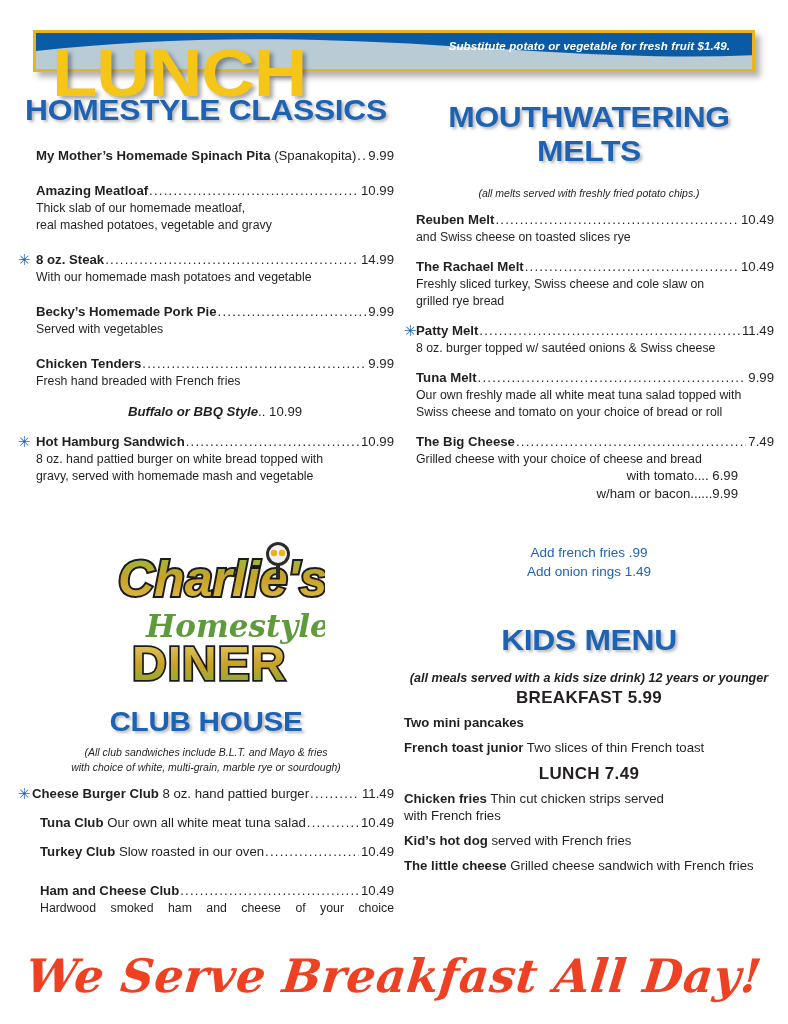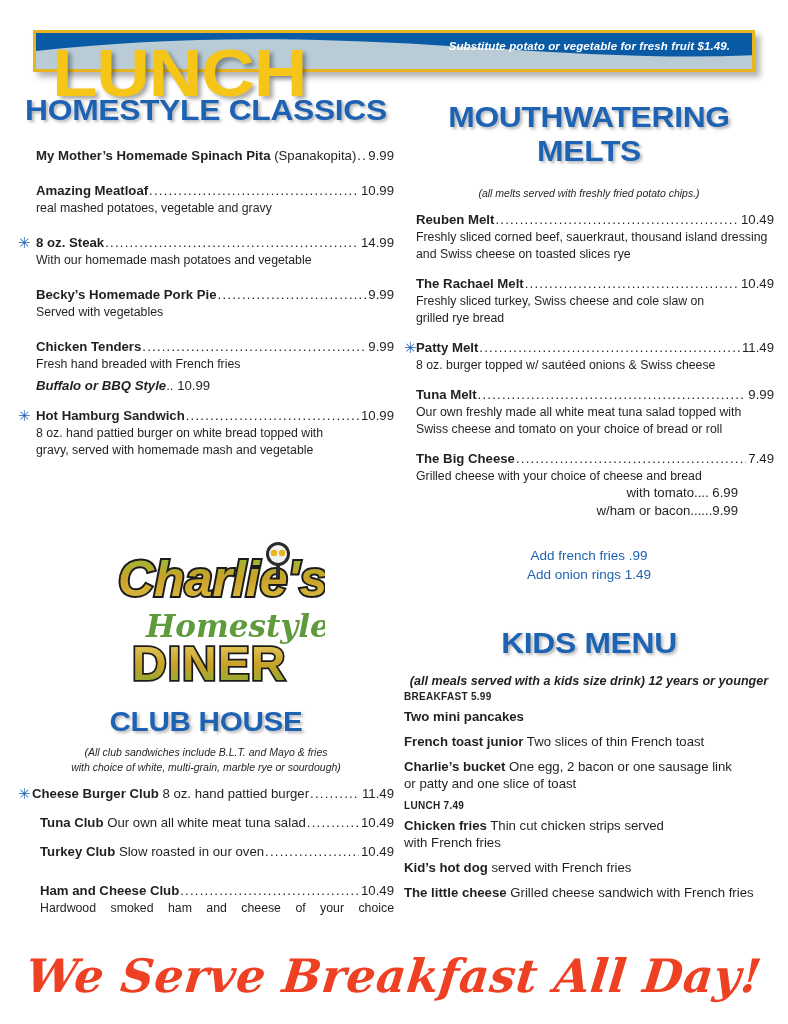--- a/index.html
+++ b/index.html
@@ -96,46 +96,46 @@
     min-width:6px;
   }
   .price{font-weight:normal;padding-left:1px;}
   .desc{
     font-size:12.3px;line-height:16px;
     margin-top:1px;
     color:#231f20;
   }
   .desc.just{text-align:justify;text-align-last:justify;}
   .sub-right{
-    text-align:left;
+    text-align:center;
     font-size:13.2px;line-height:17px;
     font-weight:bold;font-style:italic;
-    margin-top:5px;
+    margin-top:14px;
   }
   .sub-right .pr{font-weight:normal;font-style:normal;}
   .indent-right{
     text-align:right;
     font-size:13.2px;line-height:18px;
     padding-right:36px;
   }
   .gap{height:12px;}
   .gap-sm{height:7px;}
 
   .addons{
     text-align:center;
     color:#1e63b3;
     font-size:13.5px;line-height:19px;
-    margin-top:26px;
+    margin-top:40px;
   }
 
   
   .kid-item{margin:0 0 8px 0;font-size:13.2px;line-height:17px;}
   .kid-item b{font-weight:bold;}
   .meal-head{
-    text-align:left;font-weight:bold;font-size:10px;
+    text-align:center;font-weight:bold;font-size:17px;
     margin:2px 0 6px 0;letter-spacing:.3px;
   }
 
   
   .club-item{margin:0 0 12px 0;position:relative;padding-left:14px;}
   .club-row{display:flex;align-items:baseline;font-size:13.2px;line-height:17px;white-space:nowrap;}
 
   
   .logo{position:absolute;left:110px;top:540px;width:215px;height:150px;}
   .logo svg{display:block;}
@@ -181,20 +181,21 @@
       </div>
     </div>
     <div class="gap"></div>
 
     <div class="item">
       <div class="row">
         <span class="nm">Amazing Meatloaf</span>
         <span class="dots">.........................................................................</span>
         <span class="price">10.99</span>
       </div>
+      <div class="desc">Thick slab of our homemade meatloaf,</div>
       <div class="desc">real mashed potatoes, vegetable and gravy</div>
     </div>
     <div class="gap"></div>
 
     <div class="item">
       <span class="star">✳</span>
       <div class="row">
         <span class="nm">8 oz. Steak</span>
         <span class="dots"> ........................................................................</span>
         <span class="price">14.99</span>
@@ -315,21 +316,20 @@
     <div class="sec-head">MOUTHWATERING MELTS</div>
 
     <div class="sub-note" style="margin-top:18px">(all melts served with freshly fried potato chips.)</div>
 
     <div class="item" style="padding-left:12px">
       <div class="row">
         <span class="nm">Reuben Melt</span>
         <span class="dots">...............................................................</span>
         <span class="price">10.49</span>
       </div>
-      <div class="desc">Freshly sliced corned beef, sauerkraut, thousand island dressing</div>
       <div class="desc">and Swiss cheese on toasted slices rye</div>
     </div>
     <div class="gap-sm"></div>
 
     <div class="item" style="padding-left:12px">
       <div class="row">
         <span class="nm">The Rachael Melt</span>
         <span class="dots">......................................................</span>
         <span class="price">10.49</span>
       </div>
@@ -381,24 +381,20 @@
 
     <div class="sub-note lg" style="font-style:italic;font-weight:bold;font-size:12.6px;margin-top:14px;margin-bottom:2px;">(all meals served with a kids size drink) 12 years or younger</div>
     <div class="meal-head">BREAKFAST  5.99</div>
 
     <div class="kid-item">
       <b>Two mini pancakes</b><span></span>
     </div>
     <div class="kid-item">
       <b>French toast junior</b><span>  Two slices of thin French toast</span>
     </div>
-    <div class="kid-item">
-      <b>Charlie’s bucket</b><span>  One egg, 2 bacon or one sausage link</span>
-      <div>or patty and one slice of toast</div>
-    </div>
 
     <div class="meal-head" style="margin-top:6px">LUNCH  7.49</div>
 
     <div class="kid-item">
       <b>Chicken fries</b><span>  Thin cut chicken strips served</span>
       <div>with French fries</div>
     </div>
     <div class="kid-item">
       <b>Kid’s hot dog</b><span> served with French fries</span>
     </div>

